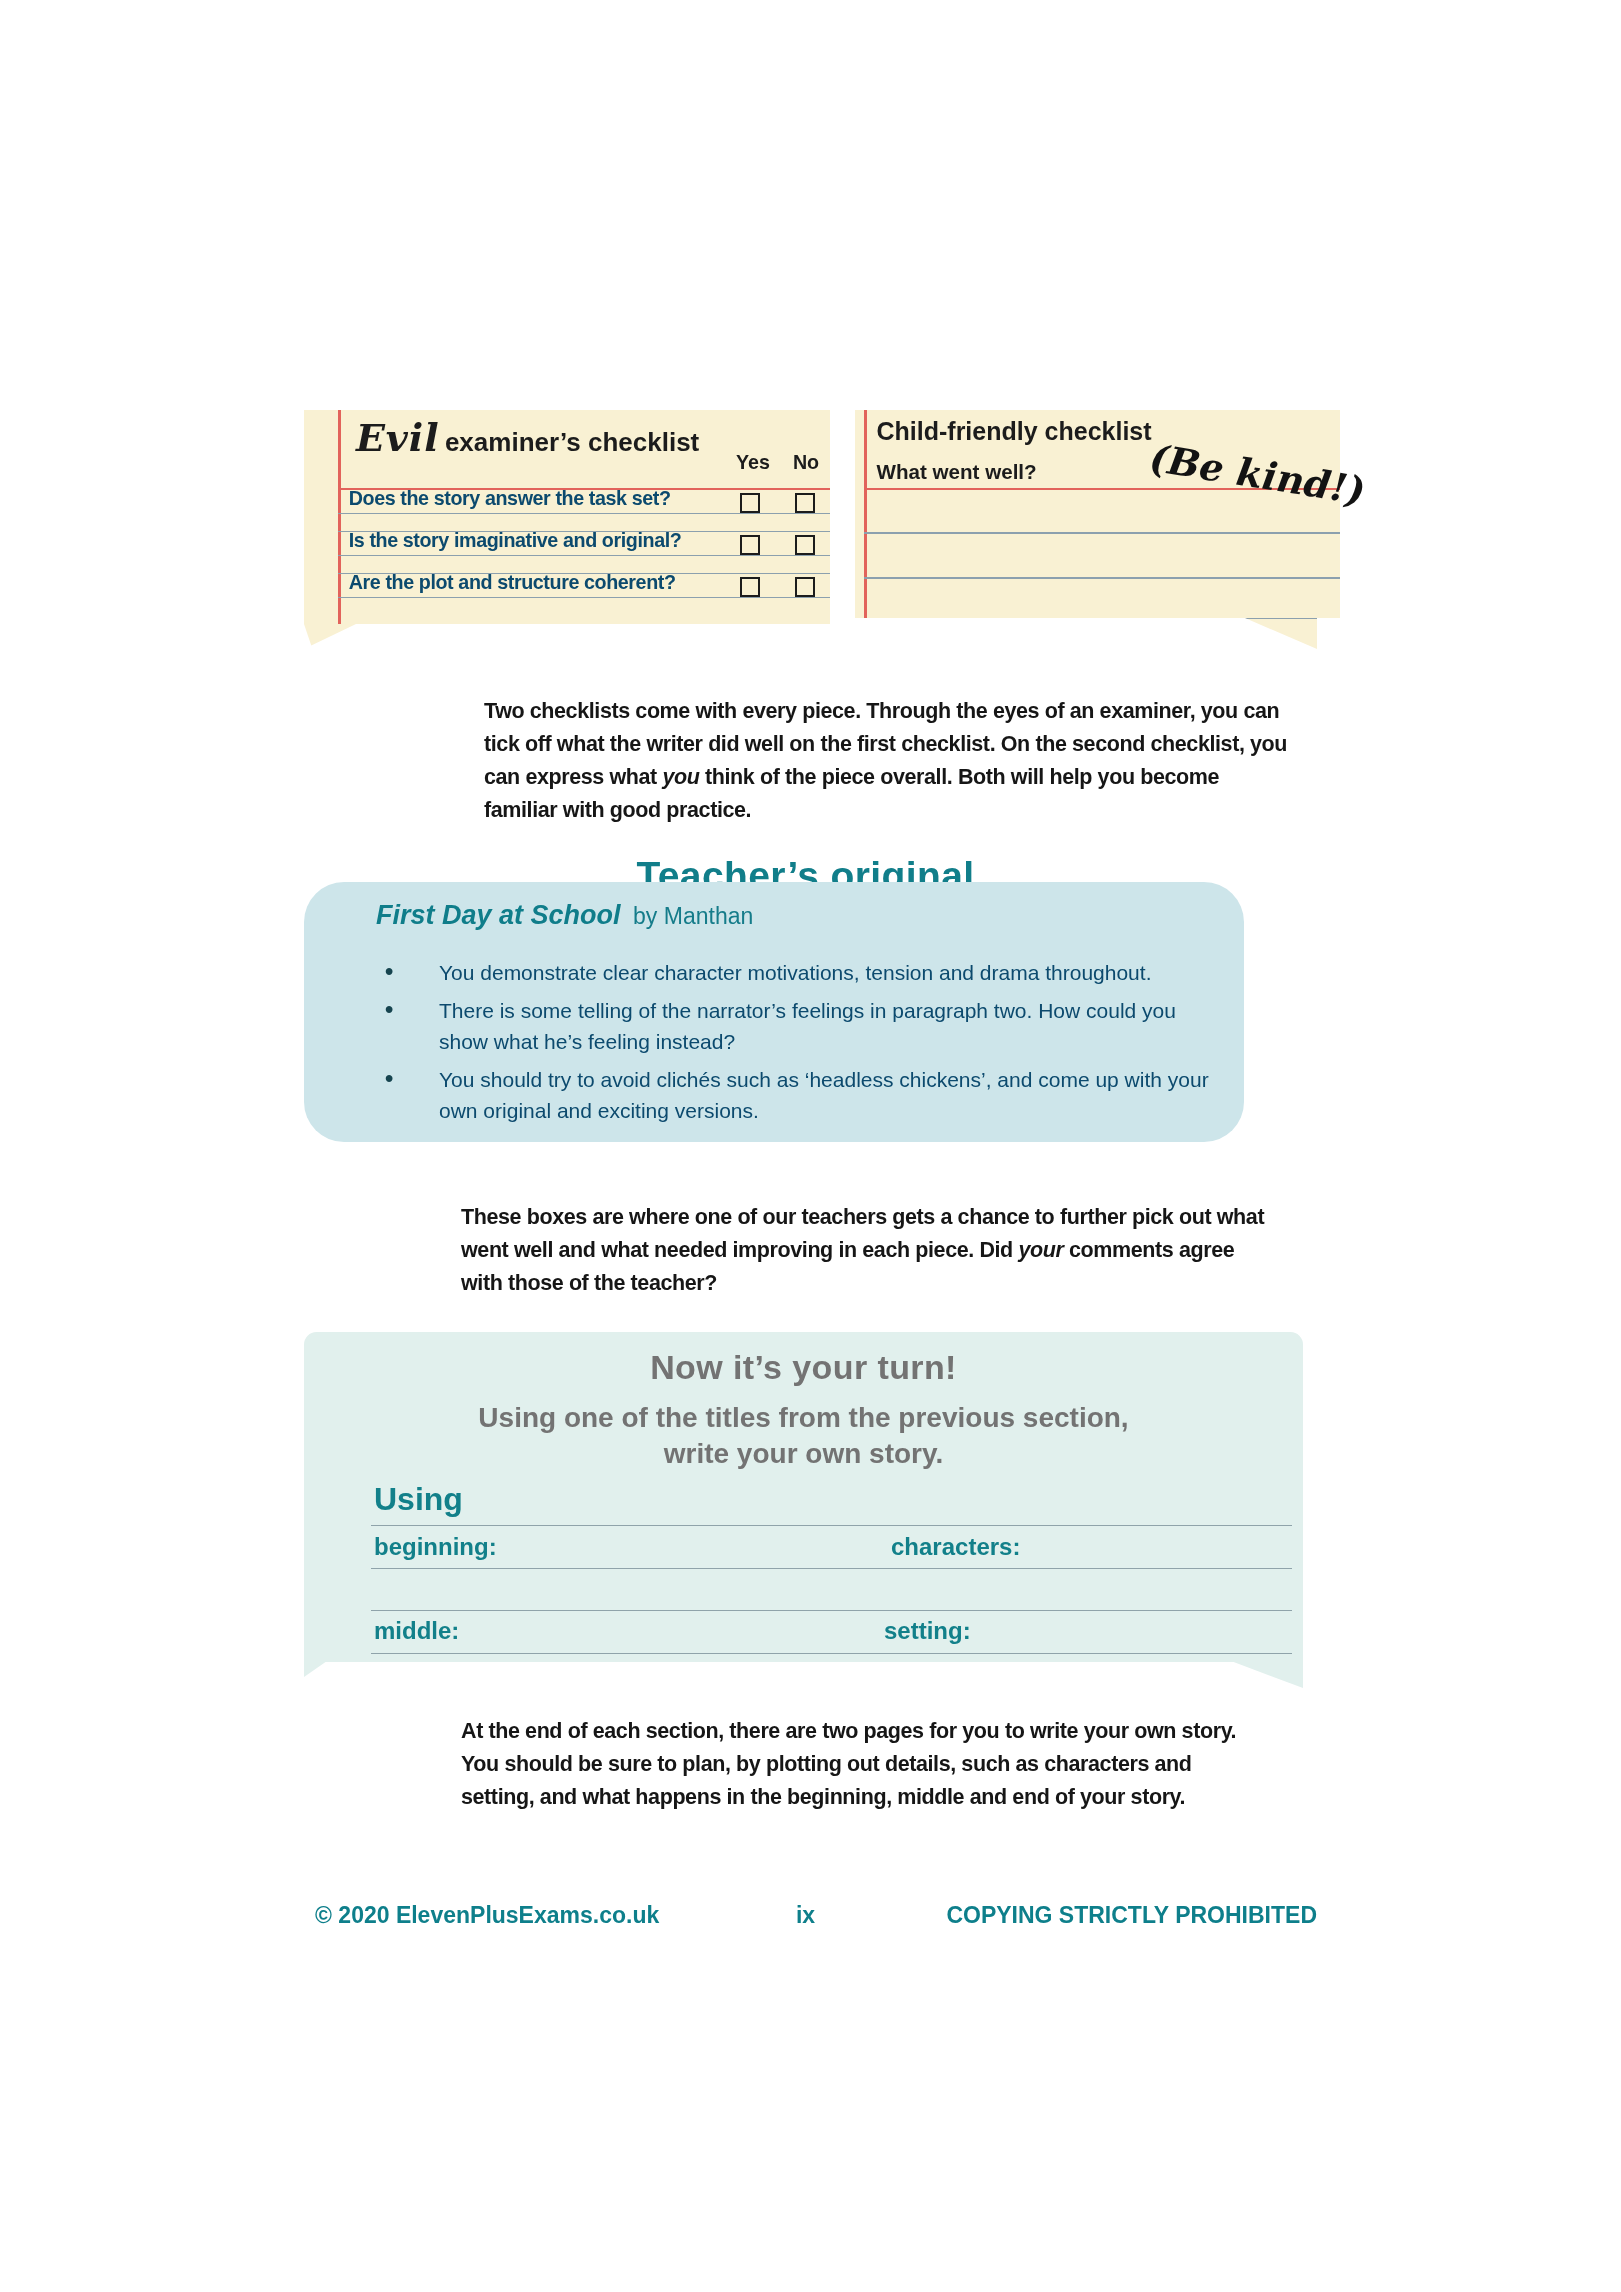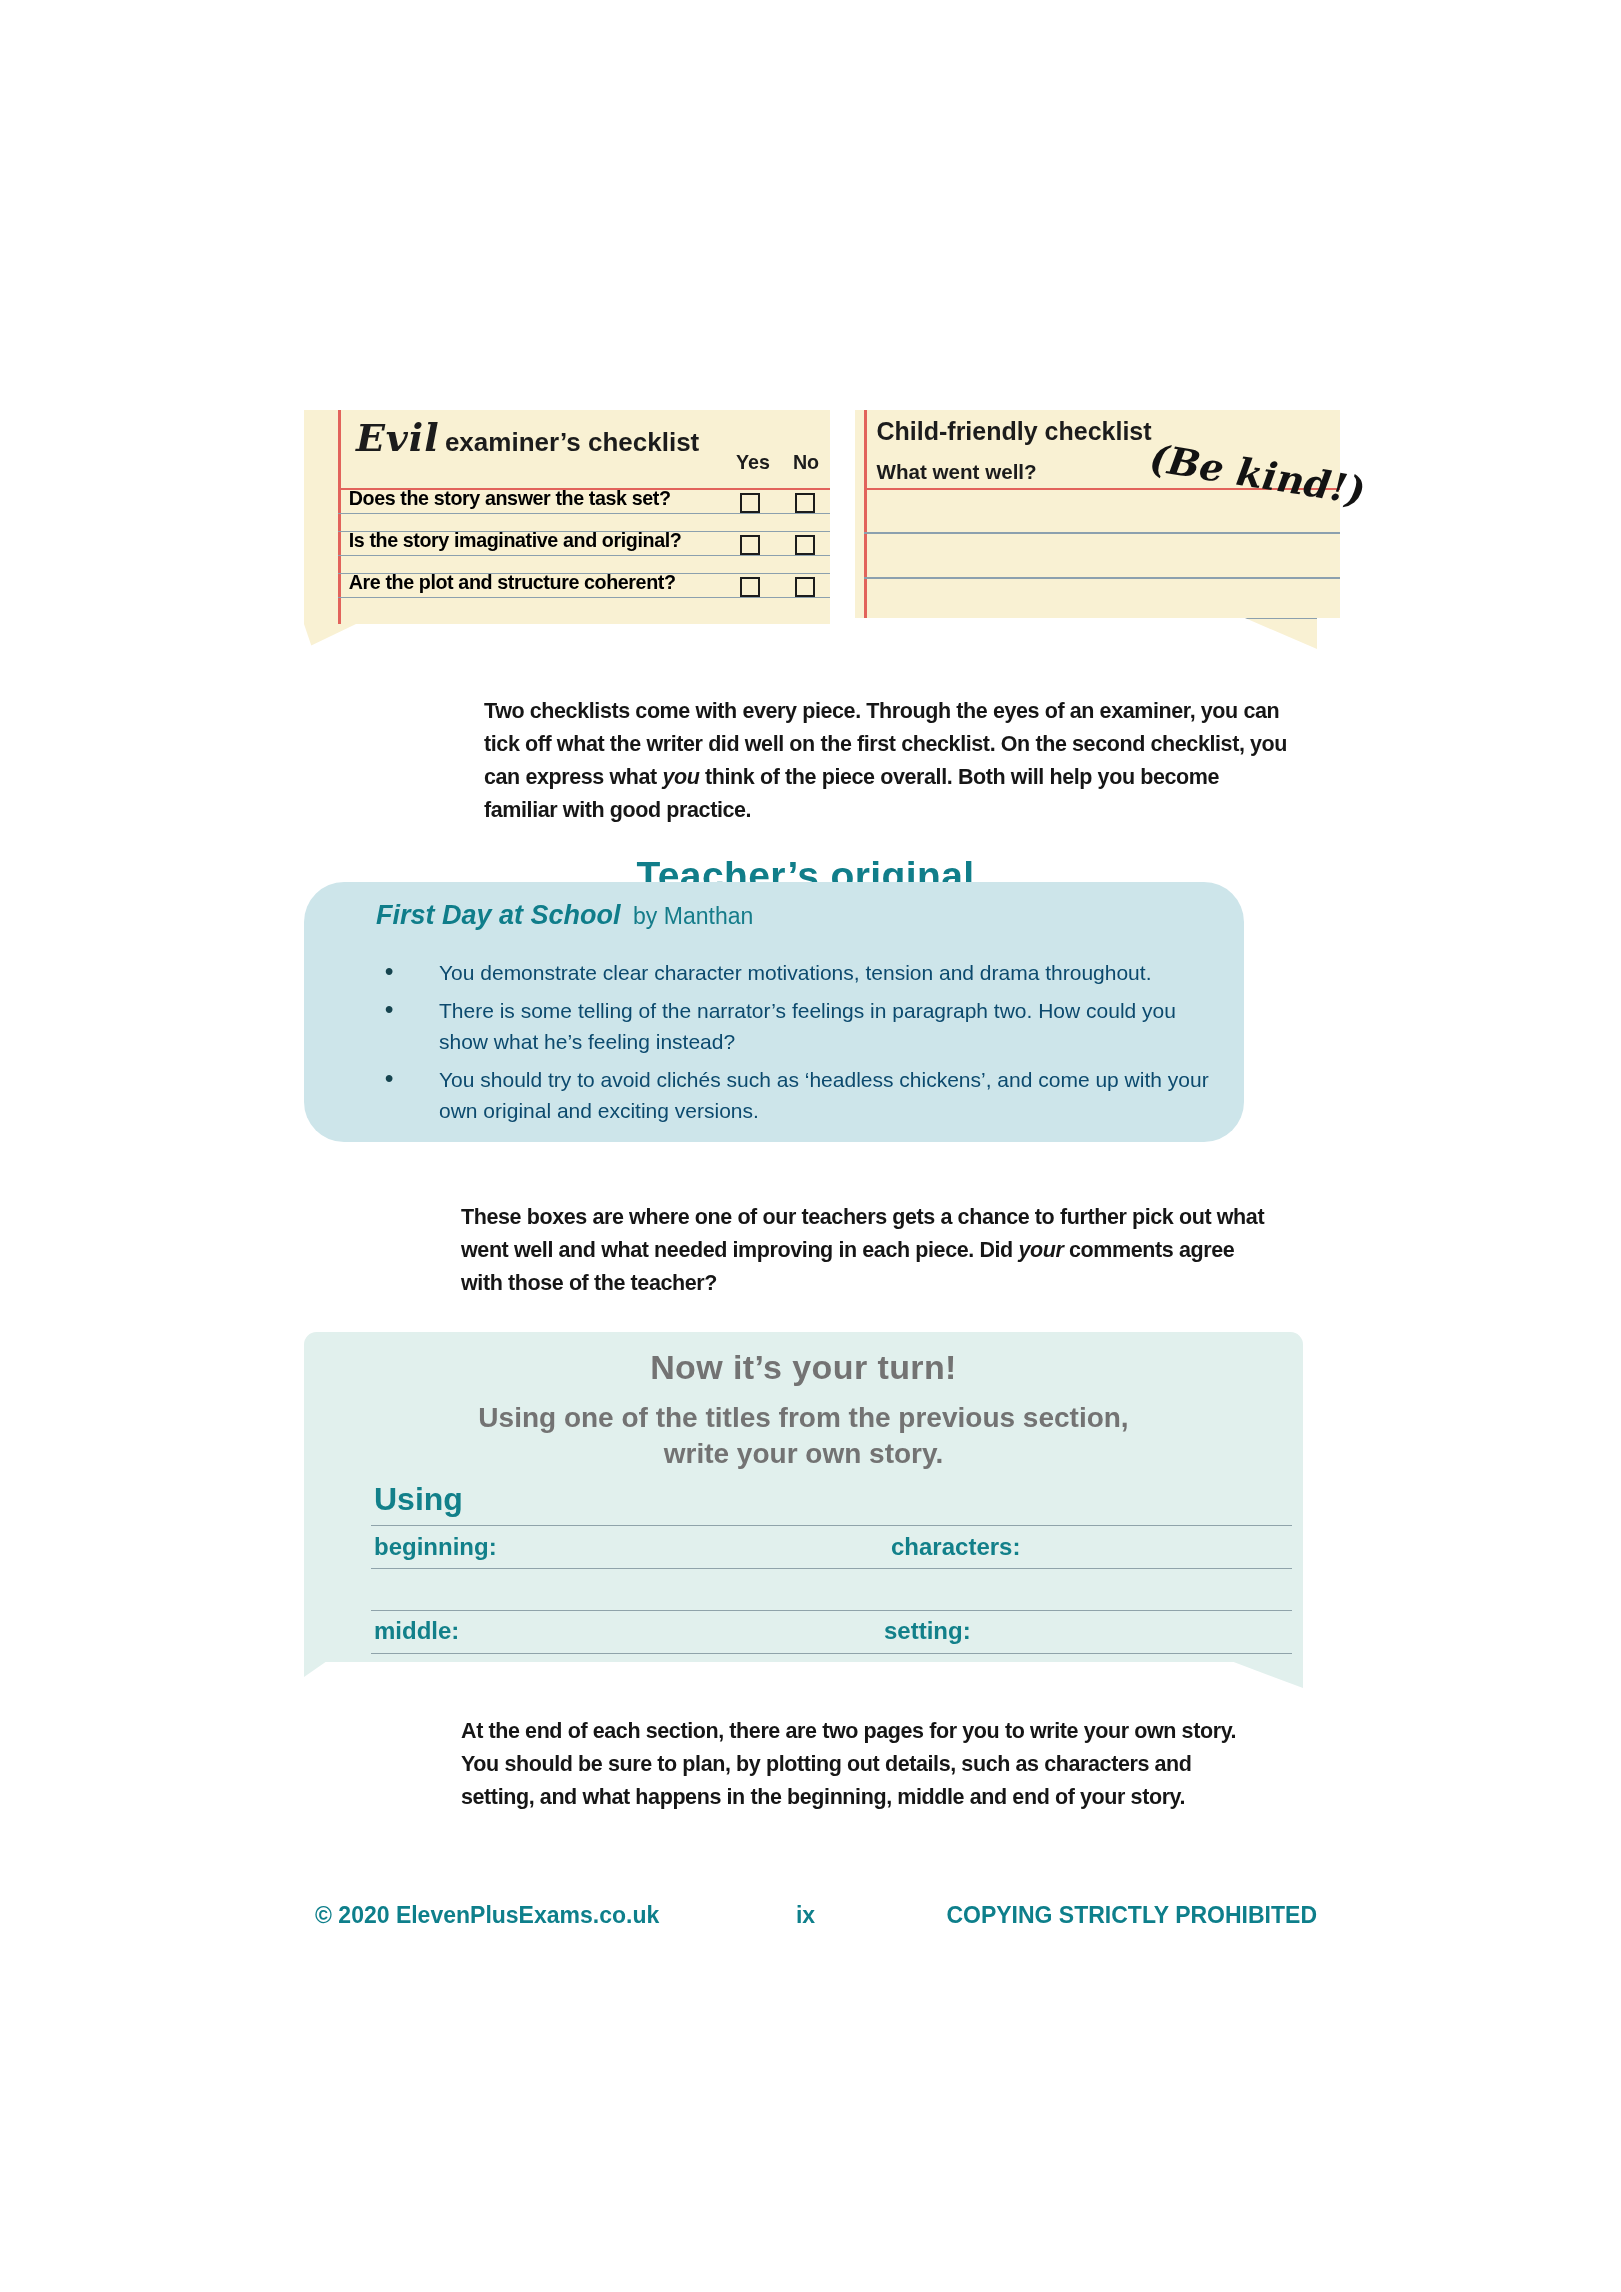--- a/index.html
+++ b/index.html
@@ -21,21 +21,21 @@
   .yn { position:absolute; top:41px; width:54px; text-align:center; font-size:19.7px;
         font-weight:bold; color:#1c1c1c; }
   .yn-yes { left:422px; } .yn-no { left:475px; }
   .red-hr { position:absolute; height:1.8px; background:#e2635b; }
   .hr-a { left:34px; right:0; top:78px; }
   .hr-b { left:9px; right:0; top:78px; }
   .rows { position:absolute; left:34px; right:0; top:80px; }
   .qrow { height:23px; border-bottom:1.8px solid #8ca0ae; position:relative; }
   .qgap { height:17px; border-bottom:1.8px solid #8ca0ae; }
   .qtext { position:absolute; left:10.7px; bottom:2.7px; font-size:19.7px; font-weight:bold;
-           letter-spacing:-0.4px; color:#000000; white-space:nowrap;margin-top:28px; }
+           letter-spacing:-0.4px; color:#0c4a6e; white-space:nowrap;margin-top:28px; }
   .cb { position:absolute; bottom:0; width:16px; height:16px; border:2.7px solid #1c1c1c; }
   .cb-yes { left:402px; } .cb-no { left:457px; }
   .title-b { left:21.5px; top:7.2px; font-size:25px; }
   .prompt-b { position:absolute; left:21.5px; top:50px; font-size:20.6px; font-weight:600; color:#1c1c1c; }
   .gline { position:absolute; left:9px; right:0; height:1.8px; background:#8ca0ae; }
   .gl-1 { top:122px; } .gl-2 { top:167px; }
   .tail { position:absolute; background:#f9f1d3; }
   .tail-a { left:304px; top:624px; width:52px; height:21.5px;
             clip-path:polygon(0 0, 100% 0, 14% 100%); }
   .tail-b { left:1245px; top:618px; width:72px; height:30px;

